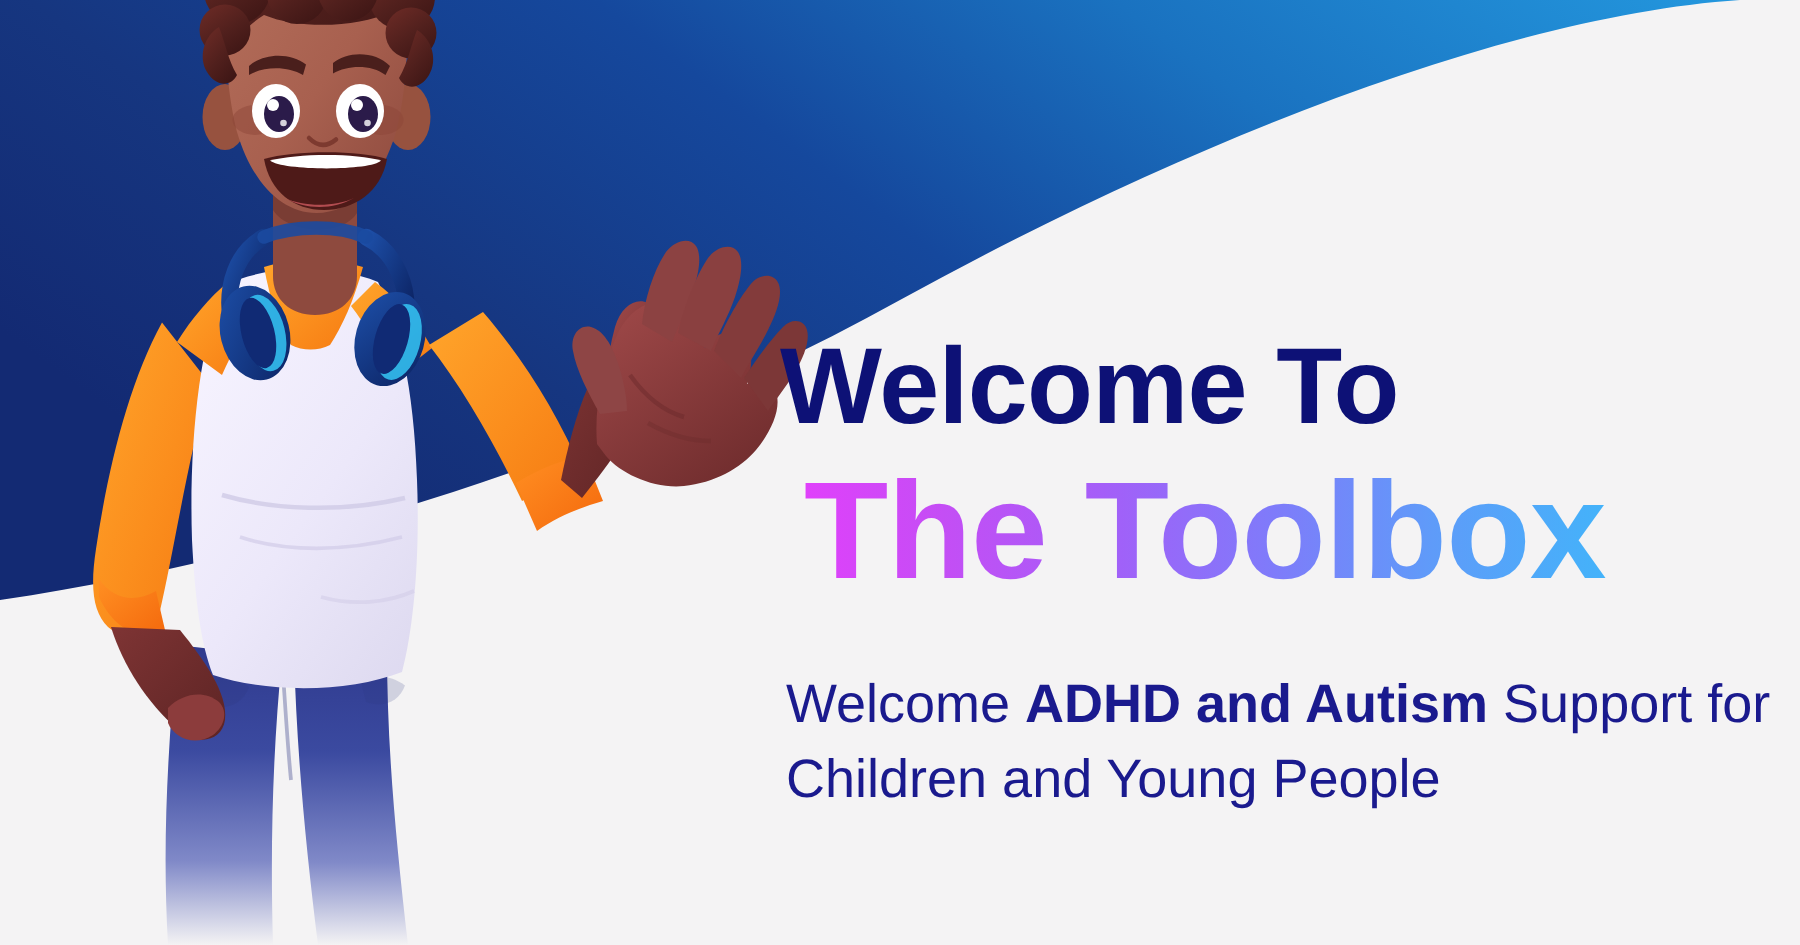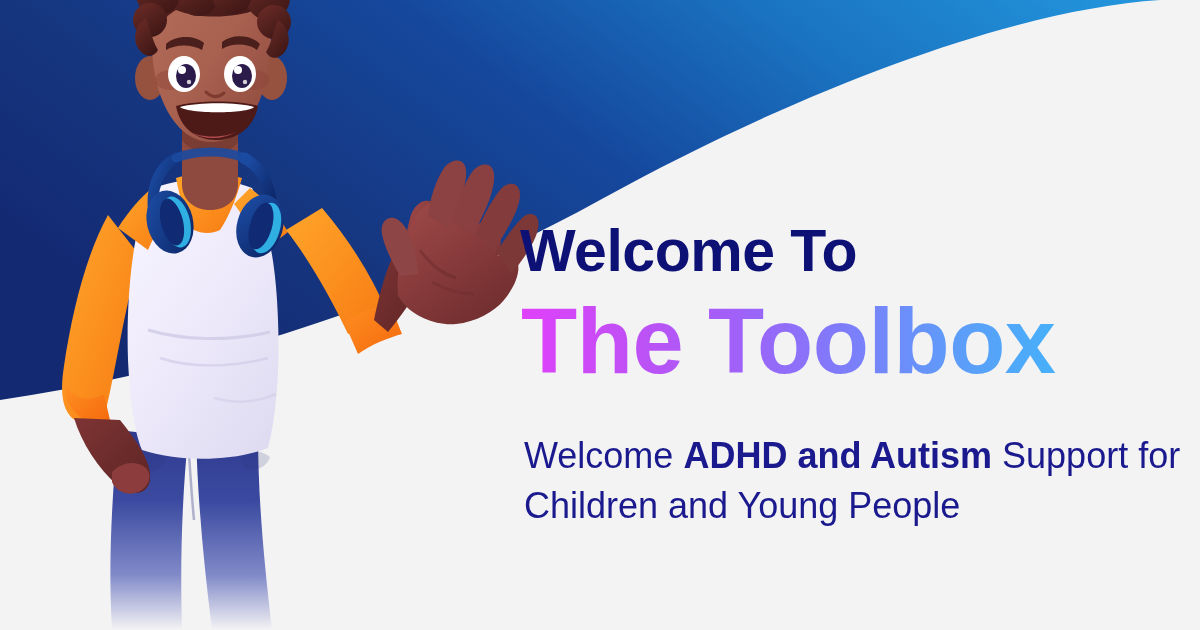--- a/index.html
+++ b/index.html
@@ -32,34 +32,34 @@
   }
 
   
   .text-block {
     position: absolute;
     left: 520px;
     top: 222px;
     width: 680px;
   }
   .headline-1 {
-    font-size: 59px;
+    font-size: 72px;
     line-height: 1.0;
     font-weight: 700;
     letter-spacing: -0.5px;
     color: #0d1176;
     margin: 0;
     white-space: nowrap;
   }
   .headline-2 {
     font-size: 92px;
     line-height: 1.0;
     font-weight: 700;
     letter-spacing: -0.5px;
-    margin: 14px 0 0 1px;
+    margin: 14px 0 0 16px;
     white-space: nowrap;
     background: linear-gradient(90deg,
         #e040fb 0%,
         #c44ef5 14%,
         #a45ef8 30%,
         #7f7bfa 47%,
         #5f9bf9 63%,
         #44b2fa 80%,
         #2ec1fb 100%);
     -webkit-background-clip: text;

